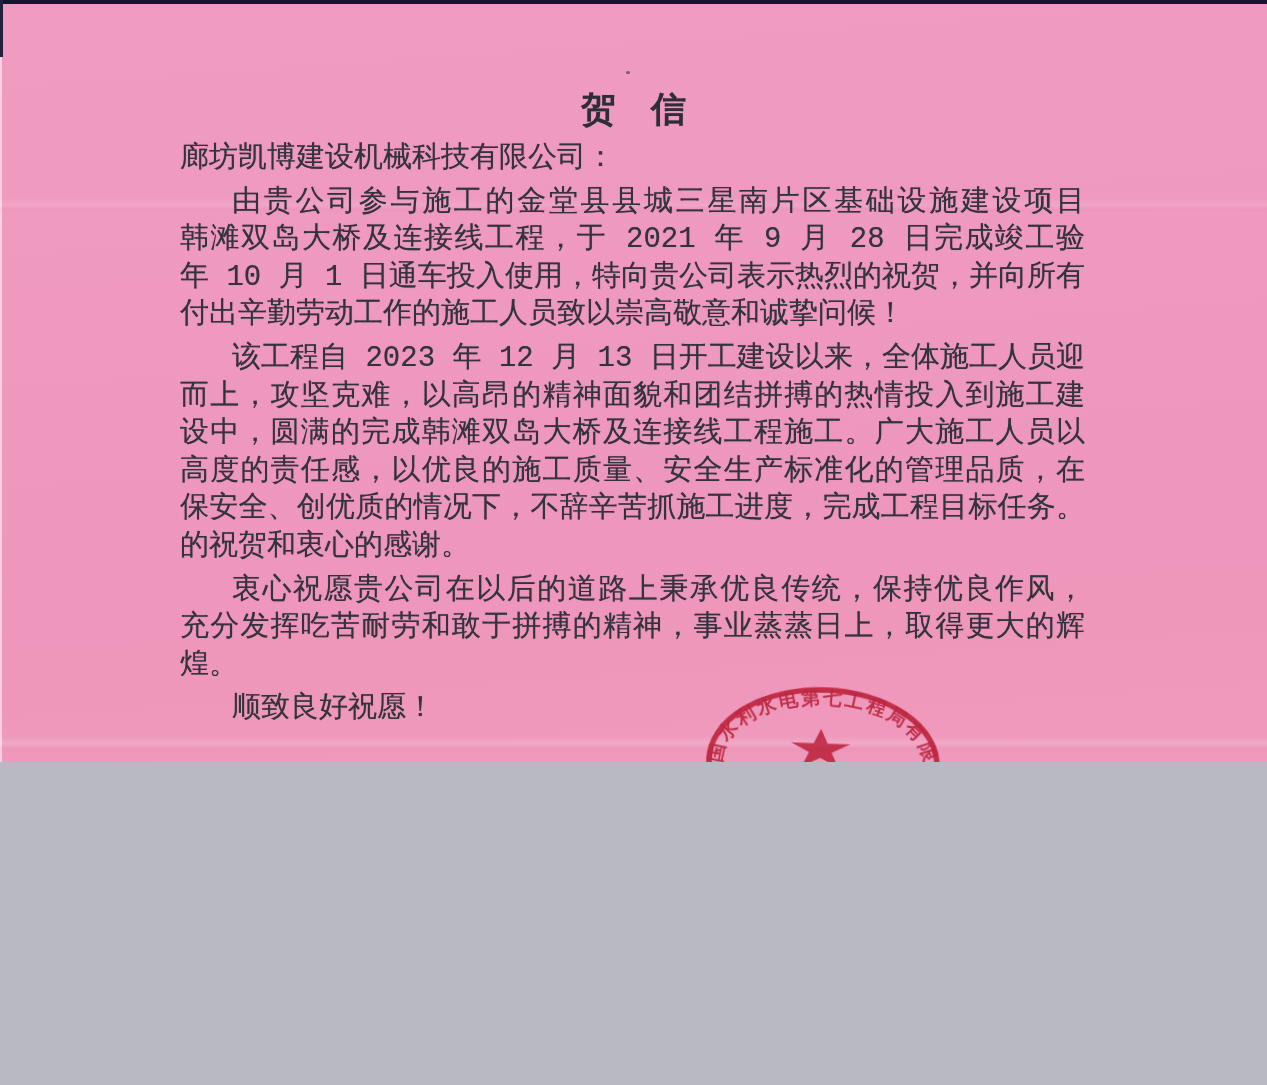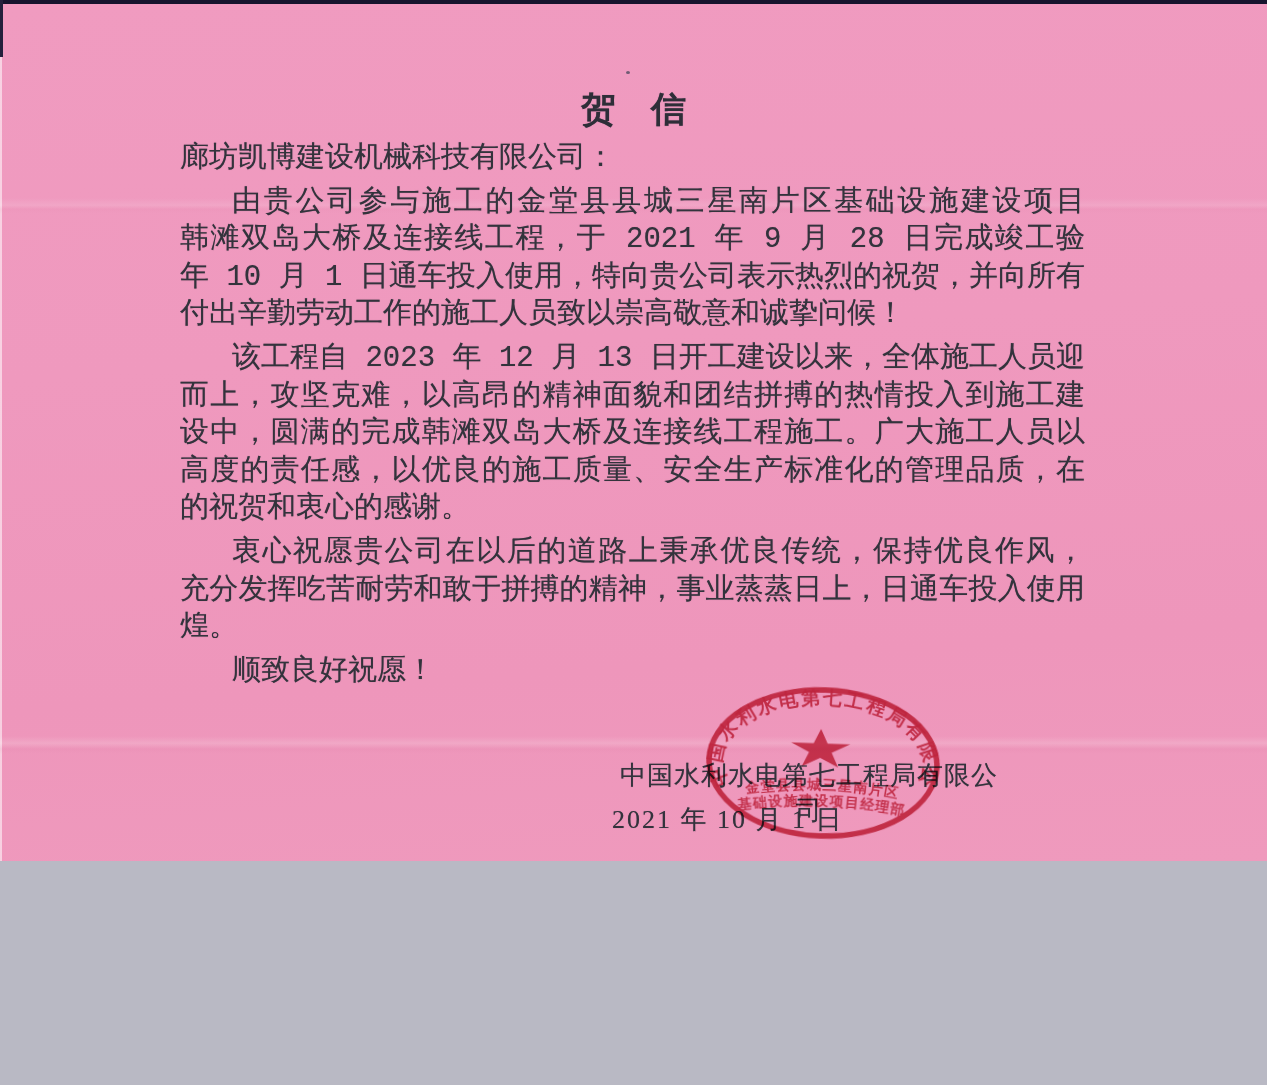--- a/index.html
+++ b/index.html
@@ -2,21 +2,21 @@
 <html><head>
 <meta charset="utf-8">
 <style>
   html,body{margin:0;padding:0;}
   body{
     width:1267px;height:1085px;overflow:hidden;
     background:#b9b9c4;
     font-family:"Liberation Serif","DejaVu Serif",serif;
   }
   .page{
-    position:relative;width:1267px;height:861px;overflow:hidden;
+    position:relative;width:1267px;height:762px;overflow:hidden;
     background:linear-gradient(176deg,#f09bc0 0%,#ef99be 40%,#ee96bb 75%,#ef9abd 100%);
     color:#33333c;
   }
   
   .edge-top{position:absolute;left:0;top:0;width:1267px;height:4px;background:#16142e;}
   .edge-left-dark{position:absolute;left:0;top:0;width:3px;height:57px;background:#23203c;}
   .edge-left-light{position:absolute;left:0;top:57px;width:2px;height:1028px;background:rgba(255,255,255,.55);}
   
   .crease{position:absolute;left:0;width:1267px;pointer-events:none;}
   .crease-1{top:198px;height:16px;background:linear-gradient(180deg,rgba(255,255,255,0) 0%,rgba(255,255,255,.12) 45%,rgba(225,130,170,.10) 70%,rgba(255,255,255,0) 100%);}
@@ -75,23 +75,24 @@
   <div class="body-text">
     <div class="line short">廊坊凯博建设机械科技有限公司：</div>
     <div class="line indent">由贵公司参与施工的金堂县县城三星南片区基础设施建设项目</div>
     <div class="line">韩滩双岛大桥及连接线工程，于 2021 年 9 月 28 日完成竣工验收，2021</div>
     <div class="line">年 10 月 1 日通车投入使用，特向贵公司表示热烈的祝贺，并向所有</div>
     <div class="line short">付出辛勤劳动工作的施工人员致以崇高敬意和诚挚问候！</div>
     <div class="line indent">该工程自 2023 年 12 月 13 日开工建设以来，全体施工人员迎难</div>
     <div class="line">而上，攻坚克难，以高昂的精神面貌和团结拼搏的热情投入到施工建</div>
     <div class="line">设中，圆满的完成韩滩双岛大桥及连接线工程施工。广大施工人员以</div>
     <div class="line">高度的责任感，以优良的施工质量、安全生产标准化的管理品质，在</div>
+    <div class="line">保安全、创优质的情况下，不辞辛苦抓施工进度，完成工程目标任务。</div>
     <div class="line short">的祝贺和衷心的感谢。</div>
     <div class="line indent">衷心祝愿贵公司在以后的道路上秉承优良传统，保持优良作风，</div>
-    <div class="line">充分发挥吃苦耐劳和敢于拼搏的精神，事业蒸蒸日上，日通车投入使用</div>
+    <div class="line">充分发挥吃苦耐劳和敢于拼搏的精神，事业蒸蒸日上，取得更大的辉</div>
     <div class="line short">煌。</div>
     <div class="line indent short">顺致良好祝愿！</div>
   </div>
 
   <div class="sig-company">中国水利水电第七工程局有限公司</div>
   <div class="sig-date">2021 年 10 月 1 日</div>
 
   <svg class="stamp" viewBox="0 0 266 196" xmlns="http://www.w3.org/2000/svg">
     <defs>
       <path id="rimPath" d="M 41.5,123 A 101,59 0 1 1 224.5,123" fill="none"></path>

